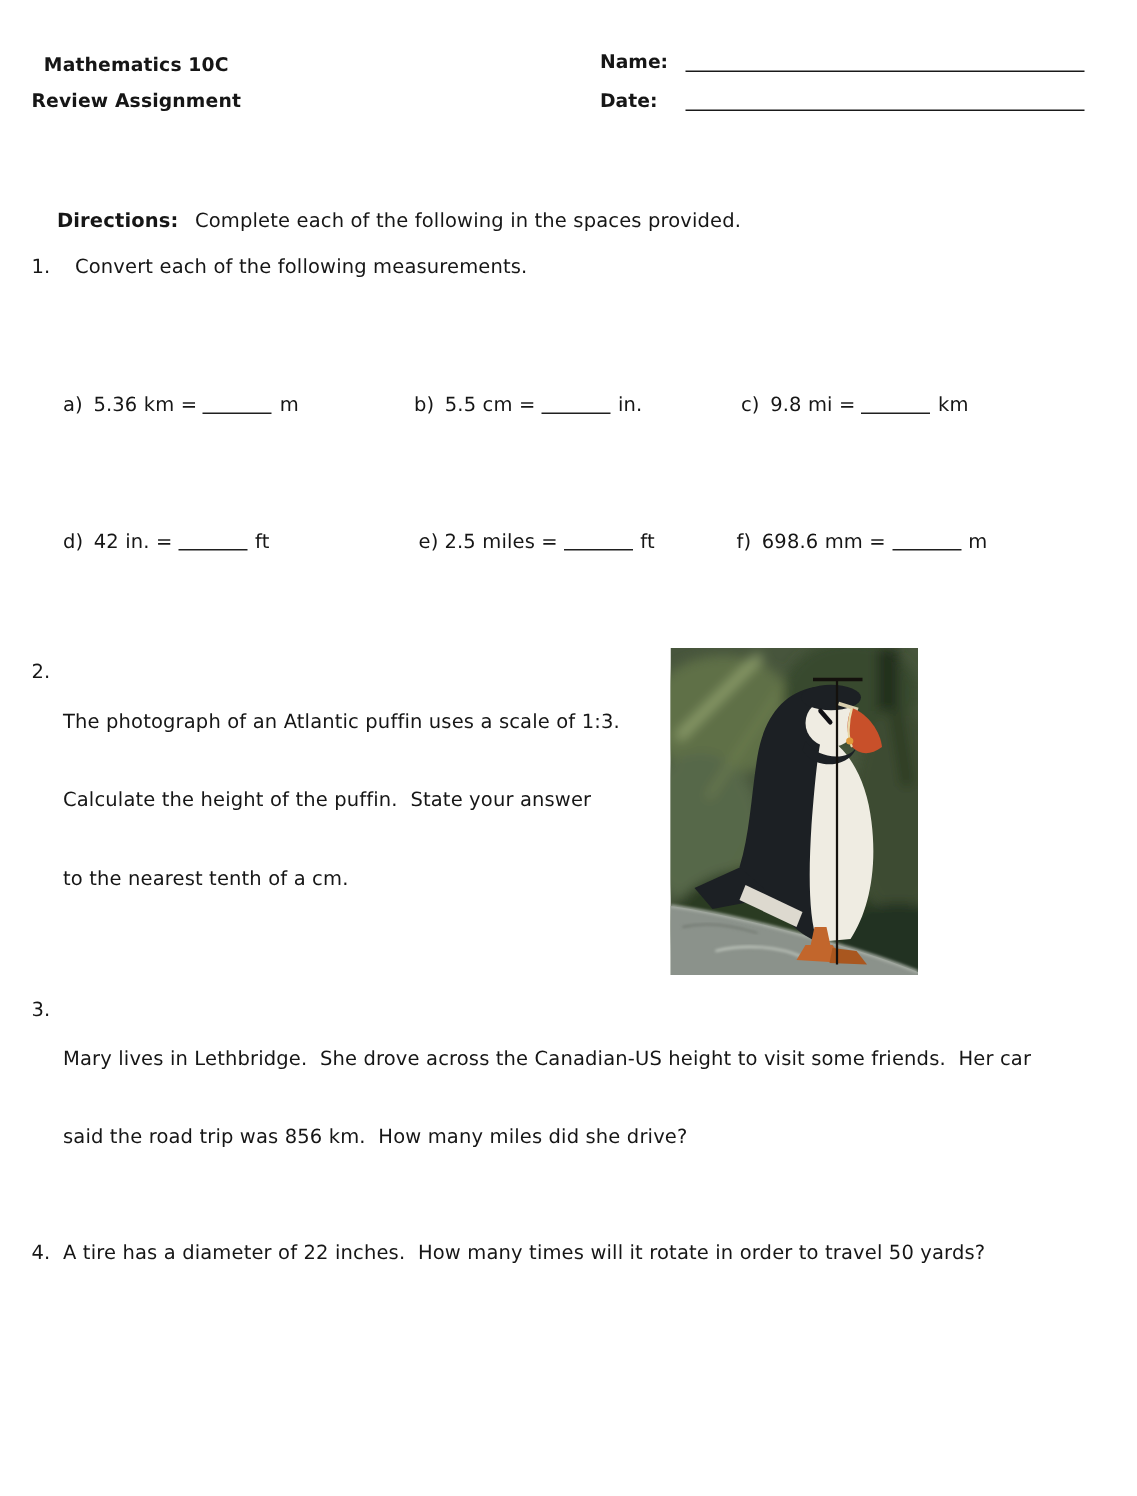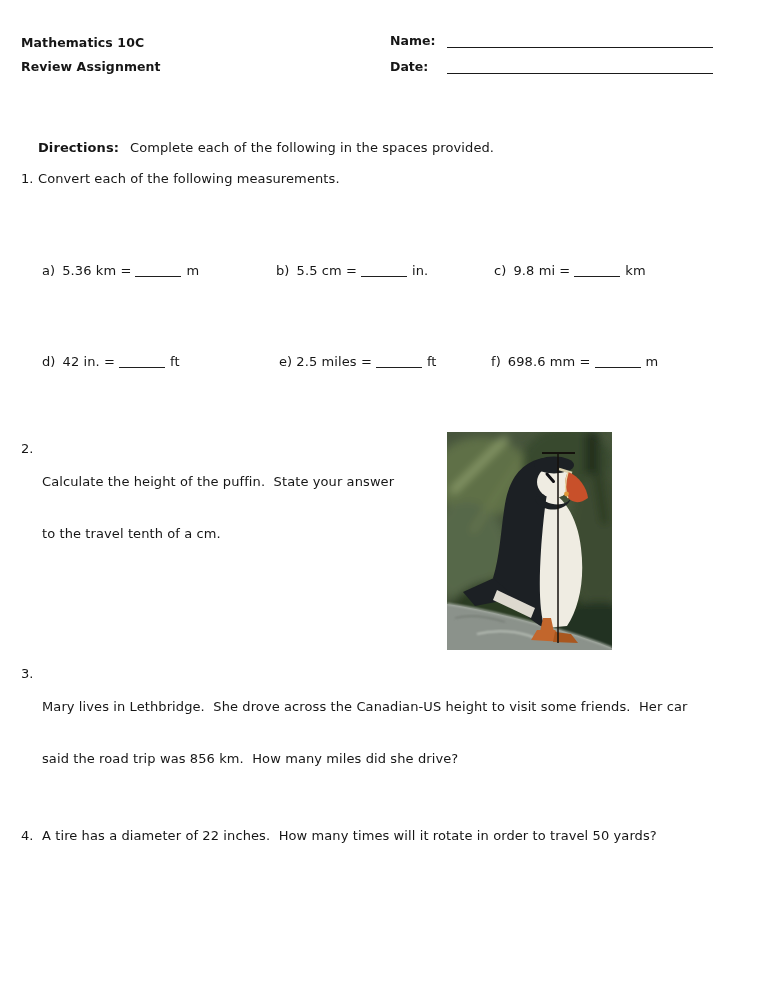--- a/index.html
+++ b/index.html
@@ -7,22 +7,22 @@
   body { font-family: "DejaVu Sans", "Liberation Sans", sans-serif; }
   .page {
     position: relative;
     width: 758px;
     height: 997px;
     margin: 0 auto;
     background: #ffffff;
     color: #161616;
     overflow: hidden;
   }
-  .hdr-block { position: absolute; left: 21px; top: 31px; font-weight: bold; font-size: 12.5px; line-height: 23.5px; letter-spacing: 0.1px; }
-  .nd-row { position: absolute; left: 390px; display: flex; align-items: flex-end; font-weight: bold; font-size: 12.5px; }
+  .hdr-block { position: absolute; left: 21px; top: 31px; font-weight: bold; font-size: 12.5px; line-height: 23.5px; letter-spacing: 0.1px; text-align: center; }
+  .nd-row { position: absolute; left: 400px; display: flex; align-items: flex-end; font-weight: bold; font-size: 12.5px; }
   .nd-label { display: inline-block; min-width: 45px; }
   .nd-line { display: inline-block; width: 266px; height: 15px; border-bottom: 1.6px solid #1a1a1a; margin-left: 12px; }
   .directions { position: absolute; left: 21px; top: 125px; font-size: 13px; white-space: pre-wrap; letter-spacing: 0.1px; text-align: right; }
   .directions .dlabel { font-weight: bold; margin-right: 11px; }
   .question { position: absolute; left: 21px; font-size: 13px; letter-spacing: 0.1px; }
   .qnum { position: absolute; left: 0; top: 0; }
   .qbody { margin-left: 21px; white-space: pre-wrap; }
   .qline { line-height: 22.4px; white-space: pre-wrap; }
   .conv { position: absolute; font-size: 13px; white-space: nowrap; letter-spacing: 0.1px; margin-top: 47px; }
   .conv .clabel { margin-right: 7px; }
@@ -50,21 +50,21 @@
     <span class="nd-label">Date:</span>
     <span class="nd-line"></span>
   </div>
 
   <div class="directions">
     <span class="dlabel">Directions:</span><span>Complete each of the following in the spaces provided.</span>
   </div>
 
   <div class="question" style="top:171px">
     <span class="qnum">1.</span>
-    <div class="qbody" style="margin-left:17px">Convert each of the following measurements.</div>
+    <div class="qbody" style="margin-left:29px">Convert each of the following measurements.</div>
   </div>
 
   <div class="conv" style="left:42px; top:216px">
     <span class="clabel">a)</span><span>5.36 km =</span><span class="blank"></span><span>m</span>
   </div>
   <div class="conv" style="left:276px; top:216px">
     <span class="clabel">b)</span><span>5.5 cm =</span><span class="blank"></span><span>in.</span>
   </div>
   <div class="conv" style="left:494px; top:216px">
     <span class="clabel">c)</span><span>9.8 mi =</span><span class="blank"></span><span>km</span>
@@ -76,22 +76,23 @@
   <div class="conv" style="left:279px; top:307px">
     <span class="clabel" style="margin-right:4px">e)</span><span>2.5 miles =</span><span class="blank"></span><span>ft</span>
   </div>
   <div class="conv" style="left:491px; top:307px">
     <span class="clabel">f)</span><span>698.6 mm =</span><span class="blank"></span><span>m</span>
   </div>
 
   <div class="question" style="top:441px">
     <span class="qnum">2.</span>
     <div class="qbody">
+      <div class="qline">The photograph of an Atlantic puffin uses a scale of 1:3.</div>
       <div class="qline">Calculate the height of the puffin.  State your answer</div>
-      <div class="qline">to the travel tenth of a cm.</div>
+      <div class="qline">to the nearest tenth of a cm.</div>
     </div>
   </div>
 
   <div class="photo">
     <svg viewBox="0 0 165 218" preserveAspectRatio="none">
       <defs>
         <filter id="bgblur" x="-20%" y="-20%" width="140%" height="140%">
             <feGaussianBlur stdDeviation="4"></feGaussianBlur>
           </filter>
         <filter id="soft" x="-20%" y="-20%" width="140%" height="140%">

